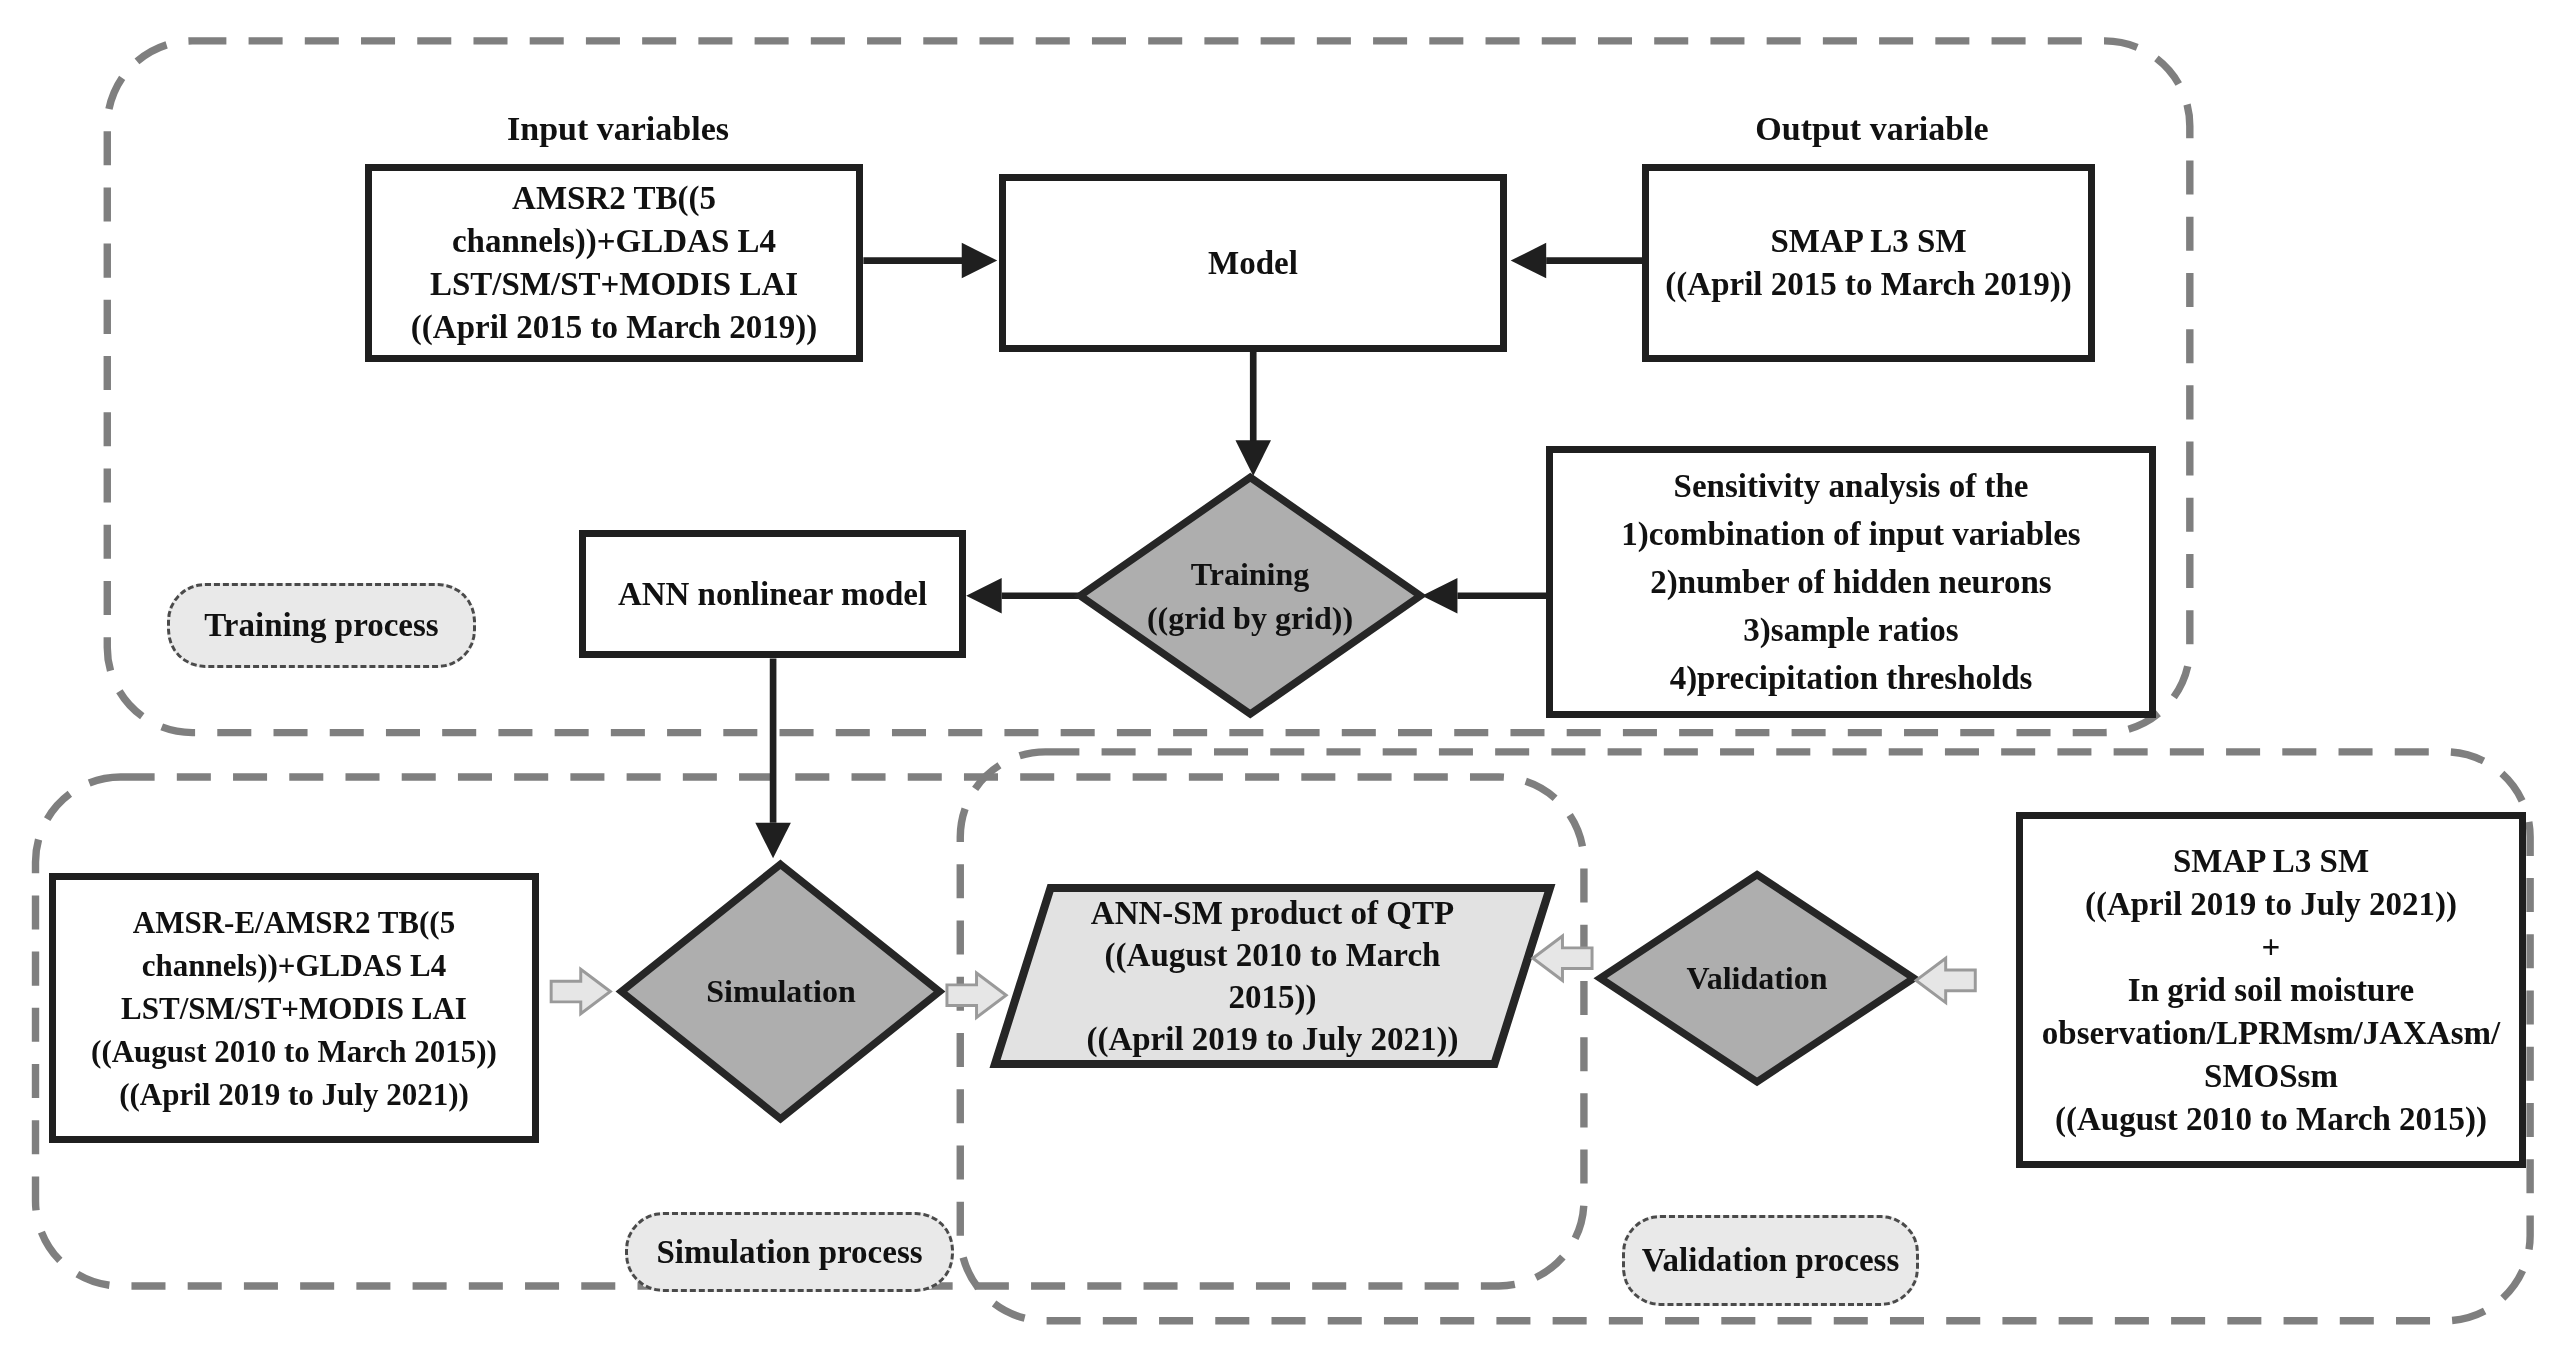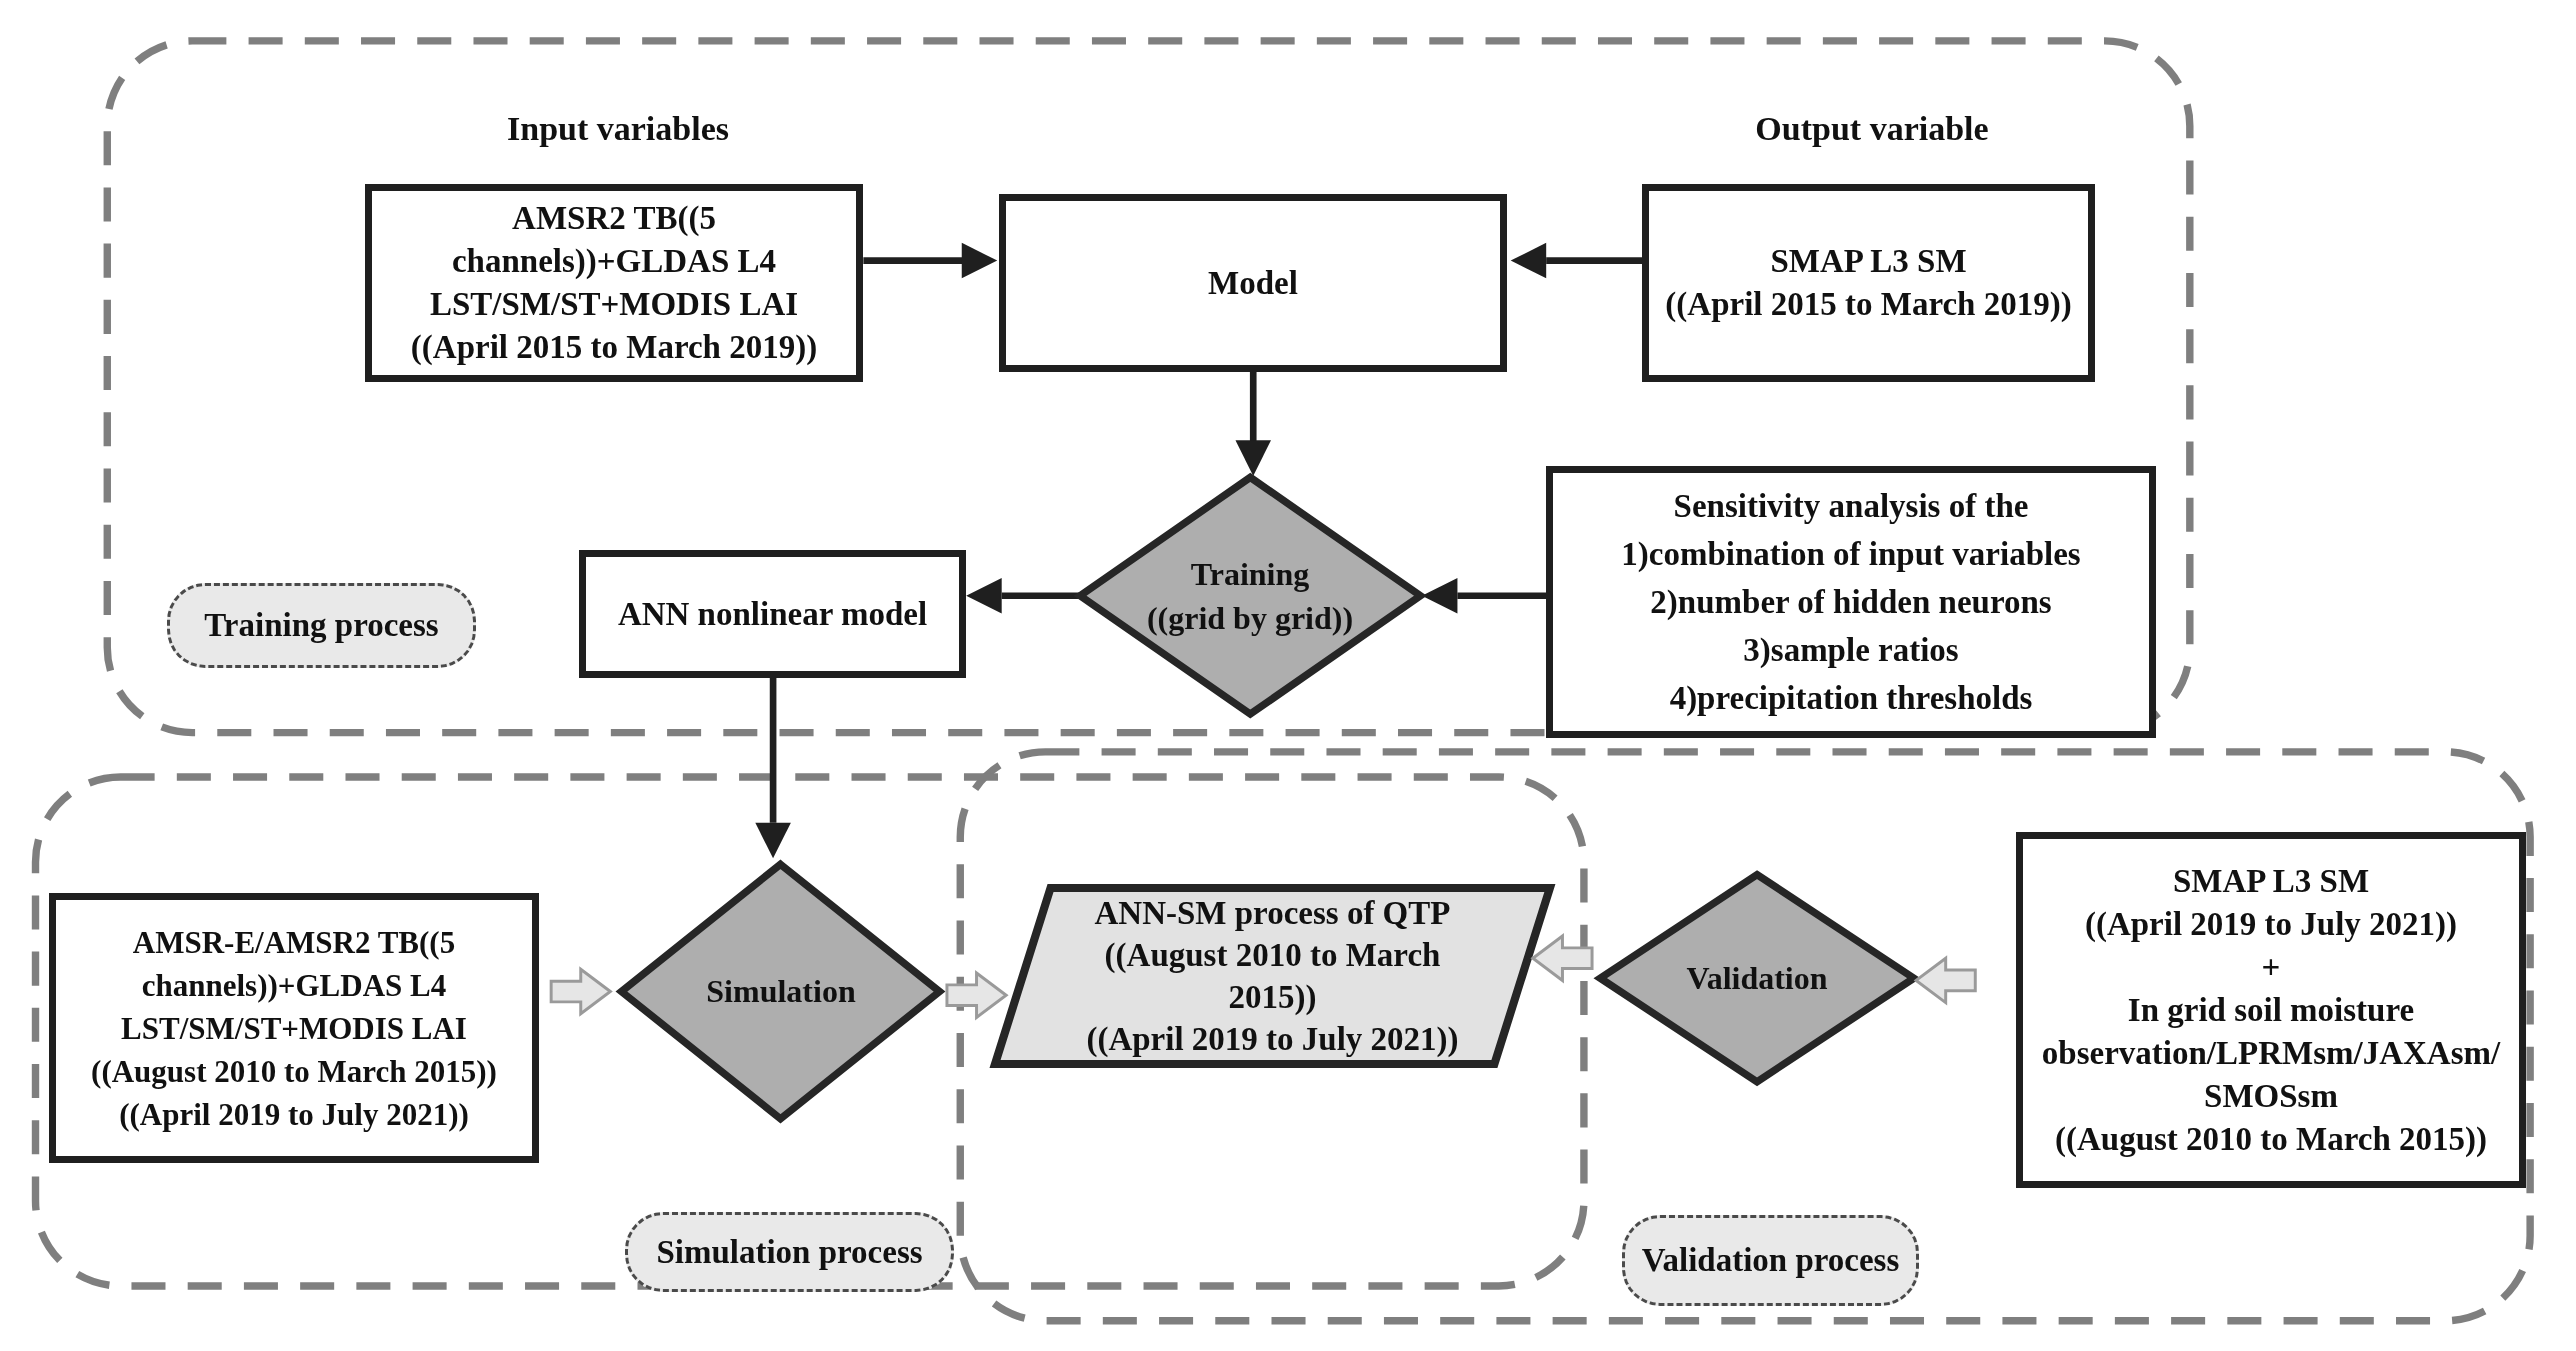--- a/index.html
+++ b/index.html
@@ -1,21 +1,21 @@
 <!DOCTYPE html>
 <html style="--background: #ffffff; --text: #111111; --box_border: #1f1f1f; --arrow: #1f1f1f; --shape_stroke: #262626; --diamond_fill: #aeaeae; --parallelogram_fill: #e2e2e2; --pill_fill: #e9e9e9; --pill_border: #4a4a4a; --container_dash: #7f7f7f; --hollow_fill: #e6e6e6; --hollow_stroke: #9a9a9a;font-size:12px"><head>
 <meta charset="utf-8">
 <style>
   html,body{margin:0;padding:0;background:#fff;}
   .stage{position:relative;width:2576px;height:1352px;background:var(--background,#fff);overflow:hidden;
          font-family:"Liberation Serif","DejaVu Serif",serif;font-weight:700;color:var(--text,#111);}
   .stage svg{position:absolute;left:0;top:0;}
   .abs{position:absolute;box-sizing:border-box;}
   .txt{display:flex;flex-direction:column;align-items:center;justify-content:center;text-align:center;}
-  .box{border:7.4px solid var(--box_border,#1f1f1f);background:#fff;font-size:33px;line-height:43px;margin-top:20px;}
+  .box{border:7.4px solid var(--box_border,#1f1f1f);background:#fff;font-size:33px;line-height:43px;}
   .box .line{display:block;white-space:nowrap;}
   .plain{background:transparent;font-size:34px;line-height:43px;}
   .pill{background:var(--pill_fill,#e9e9e9);border:3.7px dashed var(--pill_border,#4a4a4a);
         border-radius:38px;font-size:33px;margin-top:43px;}
   .dtext{font-size:32px;line-height:44px;background:transparent;}
   .ptext{font-size:33px;line-height:42px;background:transparent;}
   .container-outline{fill:none;stroke:var(--container_dash,#7f7f7f);stroke-width:10;stroke-dasharray:46 30;}
   .diamond{fill:var(--diamond_fill,#aeaeae);stroke:var(--shape_stroke,#262626);stroke-width:10;}
   .para{fill:var(--parallelogram_fill,#e2e2e2);stroke:var(--shape_stroke,#262626);stroke-width:11;}
   .aline{stroke:var(--arrow,#1f1f1f);stroke-width:9;}
@@ -129,21 +129,21 @@
     <span class="line">((grid by grid))</span>
   </div>
   <div class="abs txt dtext" style="left:670px;top:969px;width:222px;height:44px;text-align:right;">
     <span>Simulation</span>
   </div>
   <div class="abs txt dtext" style="left:1646px;top:956px;width:222px;height:44px;">
     <span>Validation</span>
   </div>
 
   <div class="abs txt ptext" style="left:1058px;top:891px;width:429px;height:169px;">
-    <span class="line">ANN-SM process of QTP</span>
+    <span class="line">ANN-SM product of QTP</span>
     <span class="line">((August 2010 to March</span>
     <span class="line">2015))</span>
     <span class="line">((April 2019 to July 2021))</span>
   </div>
 
   <div class="abs txt pill" style="left:167px;top:540px;width:309px;height:85px;">
     <span>Training process</span>
   </div>
   <div class="abs txt pill" style="left:625px;top:1169px;width:329px;height:80px;">
     <span>Simulation process</span>

